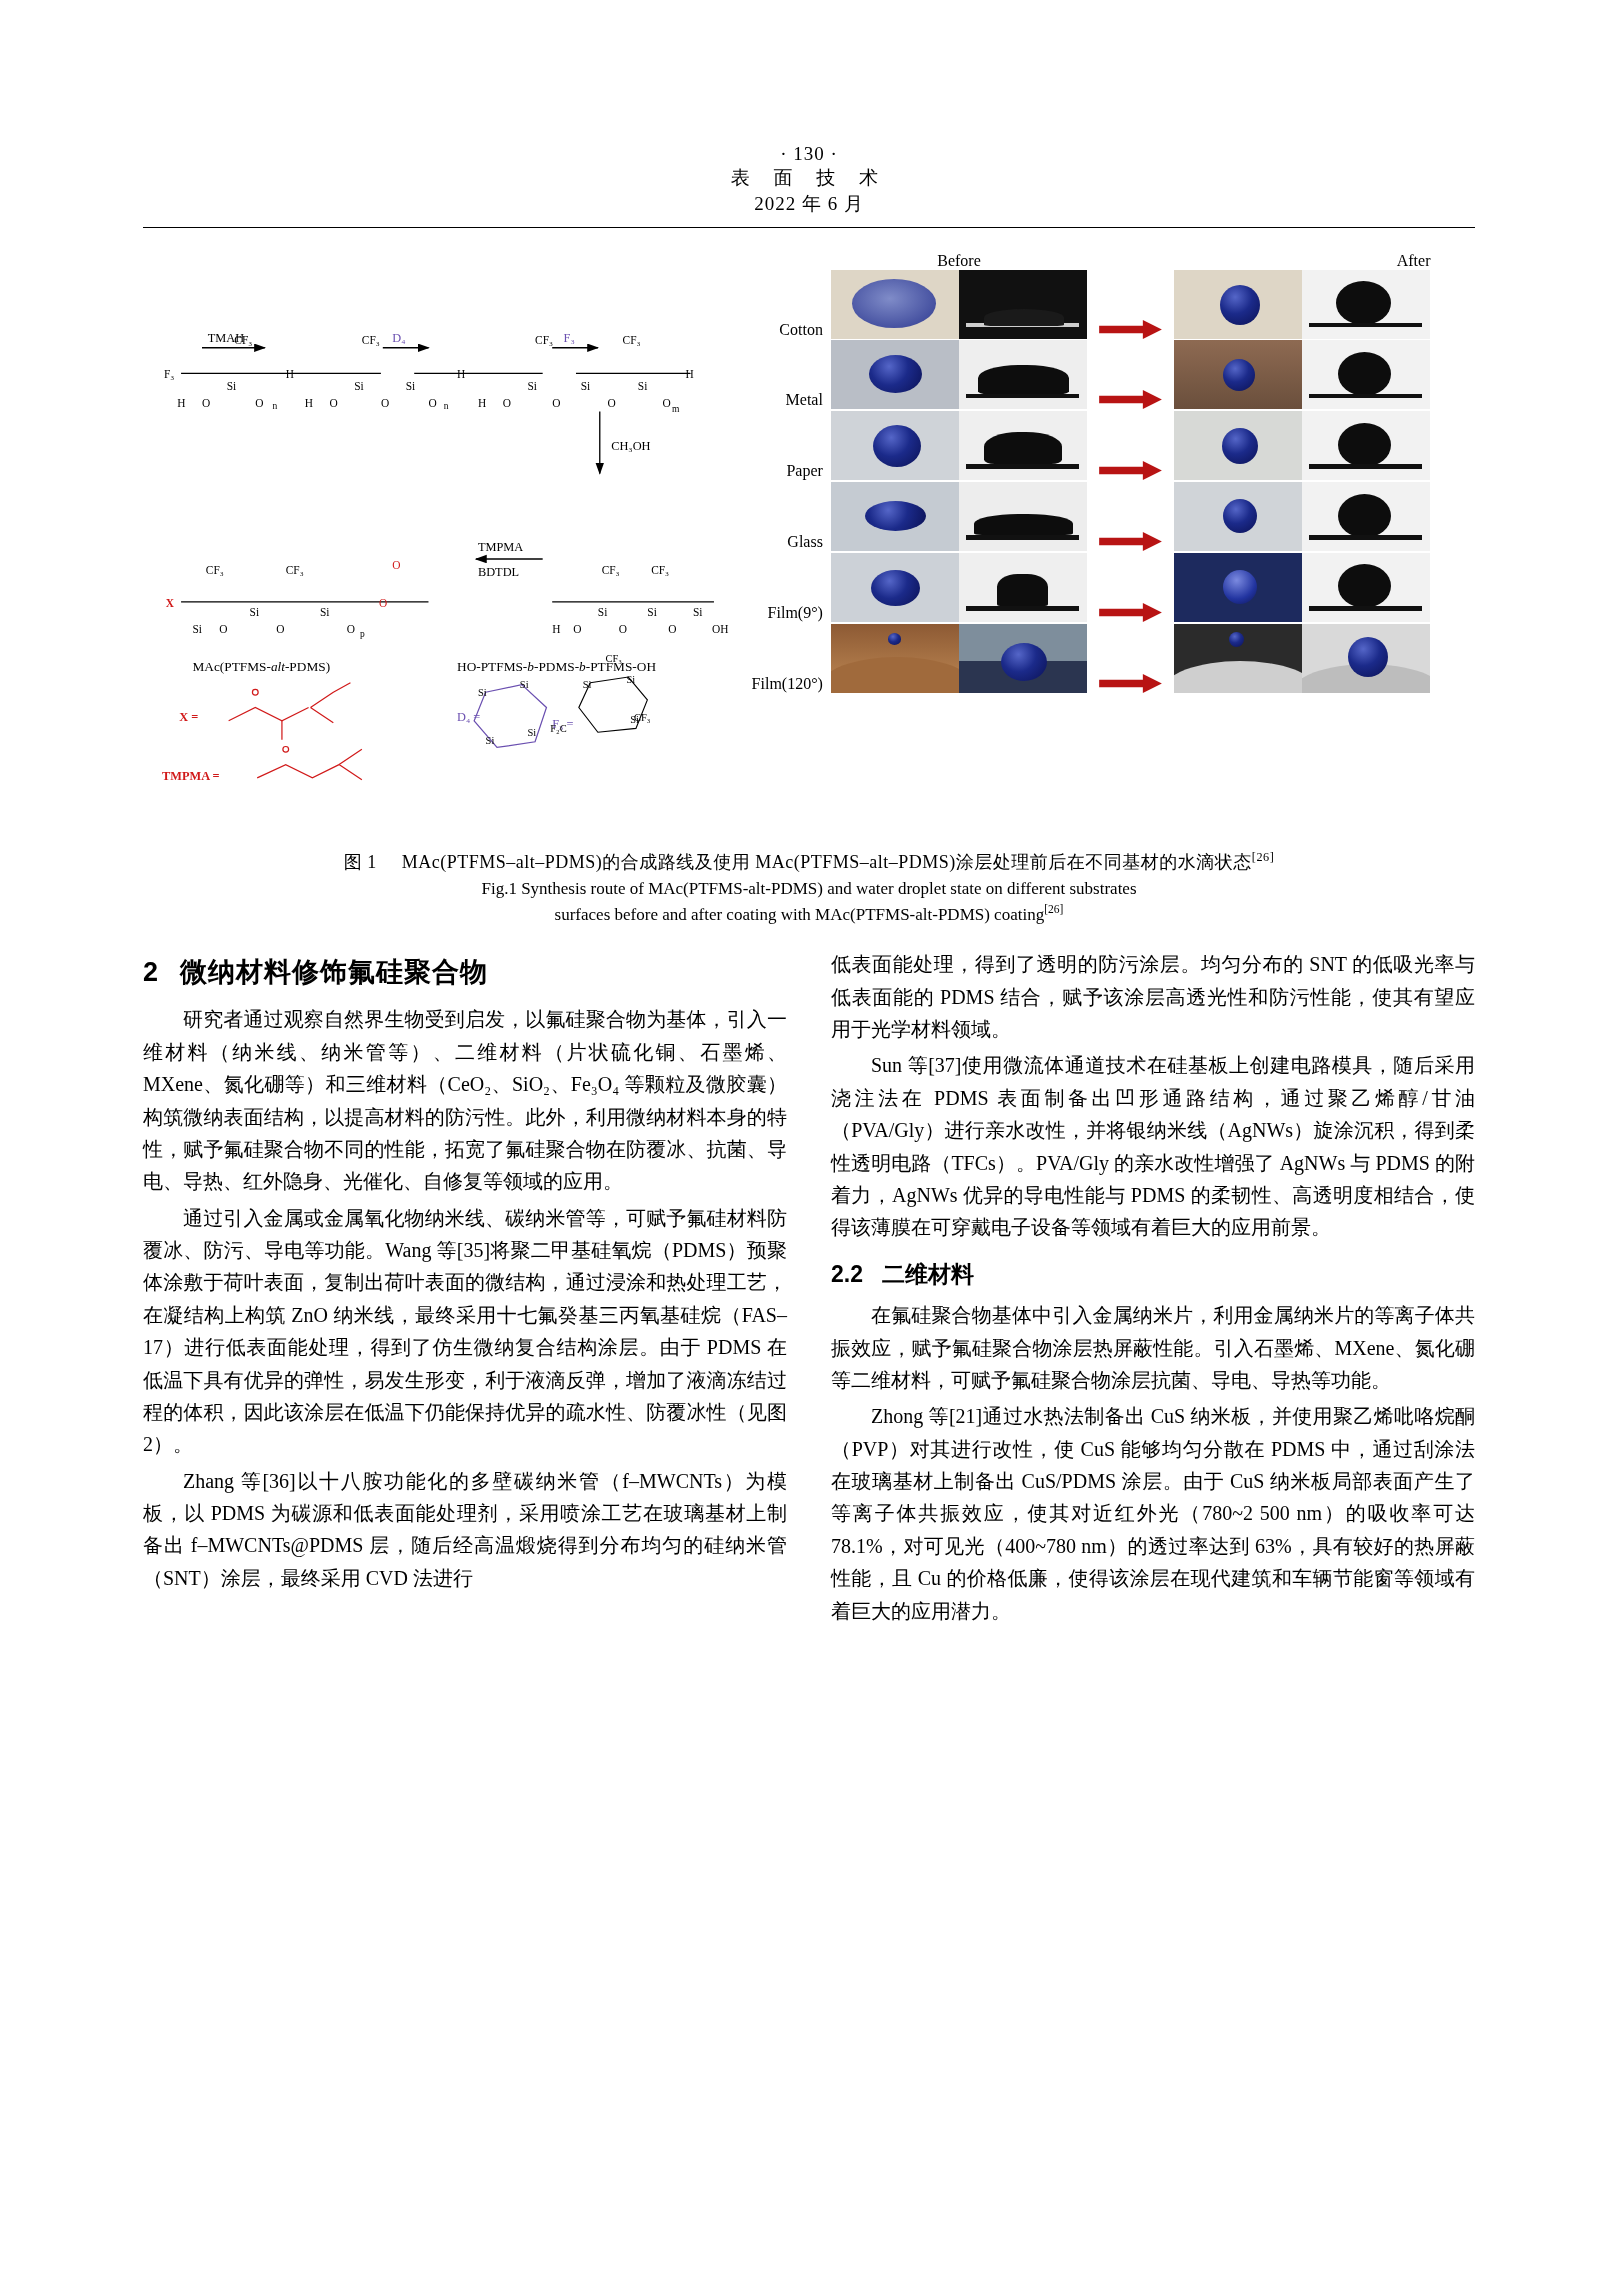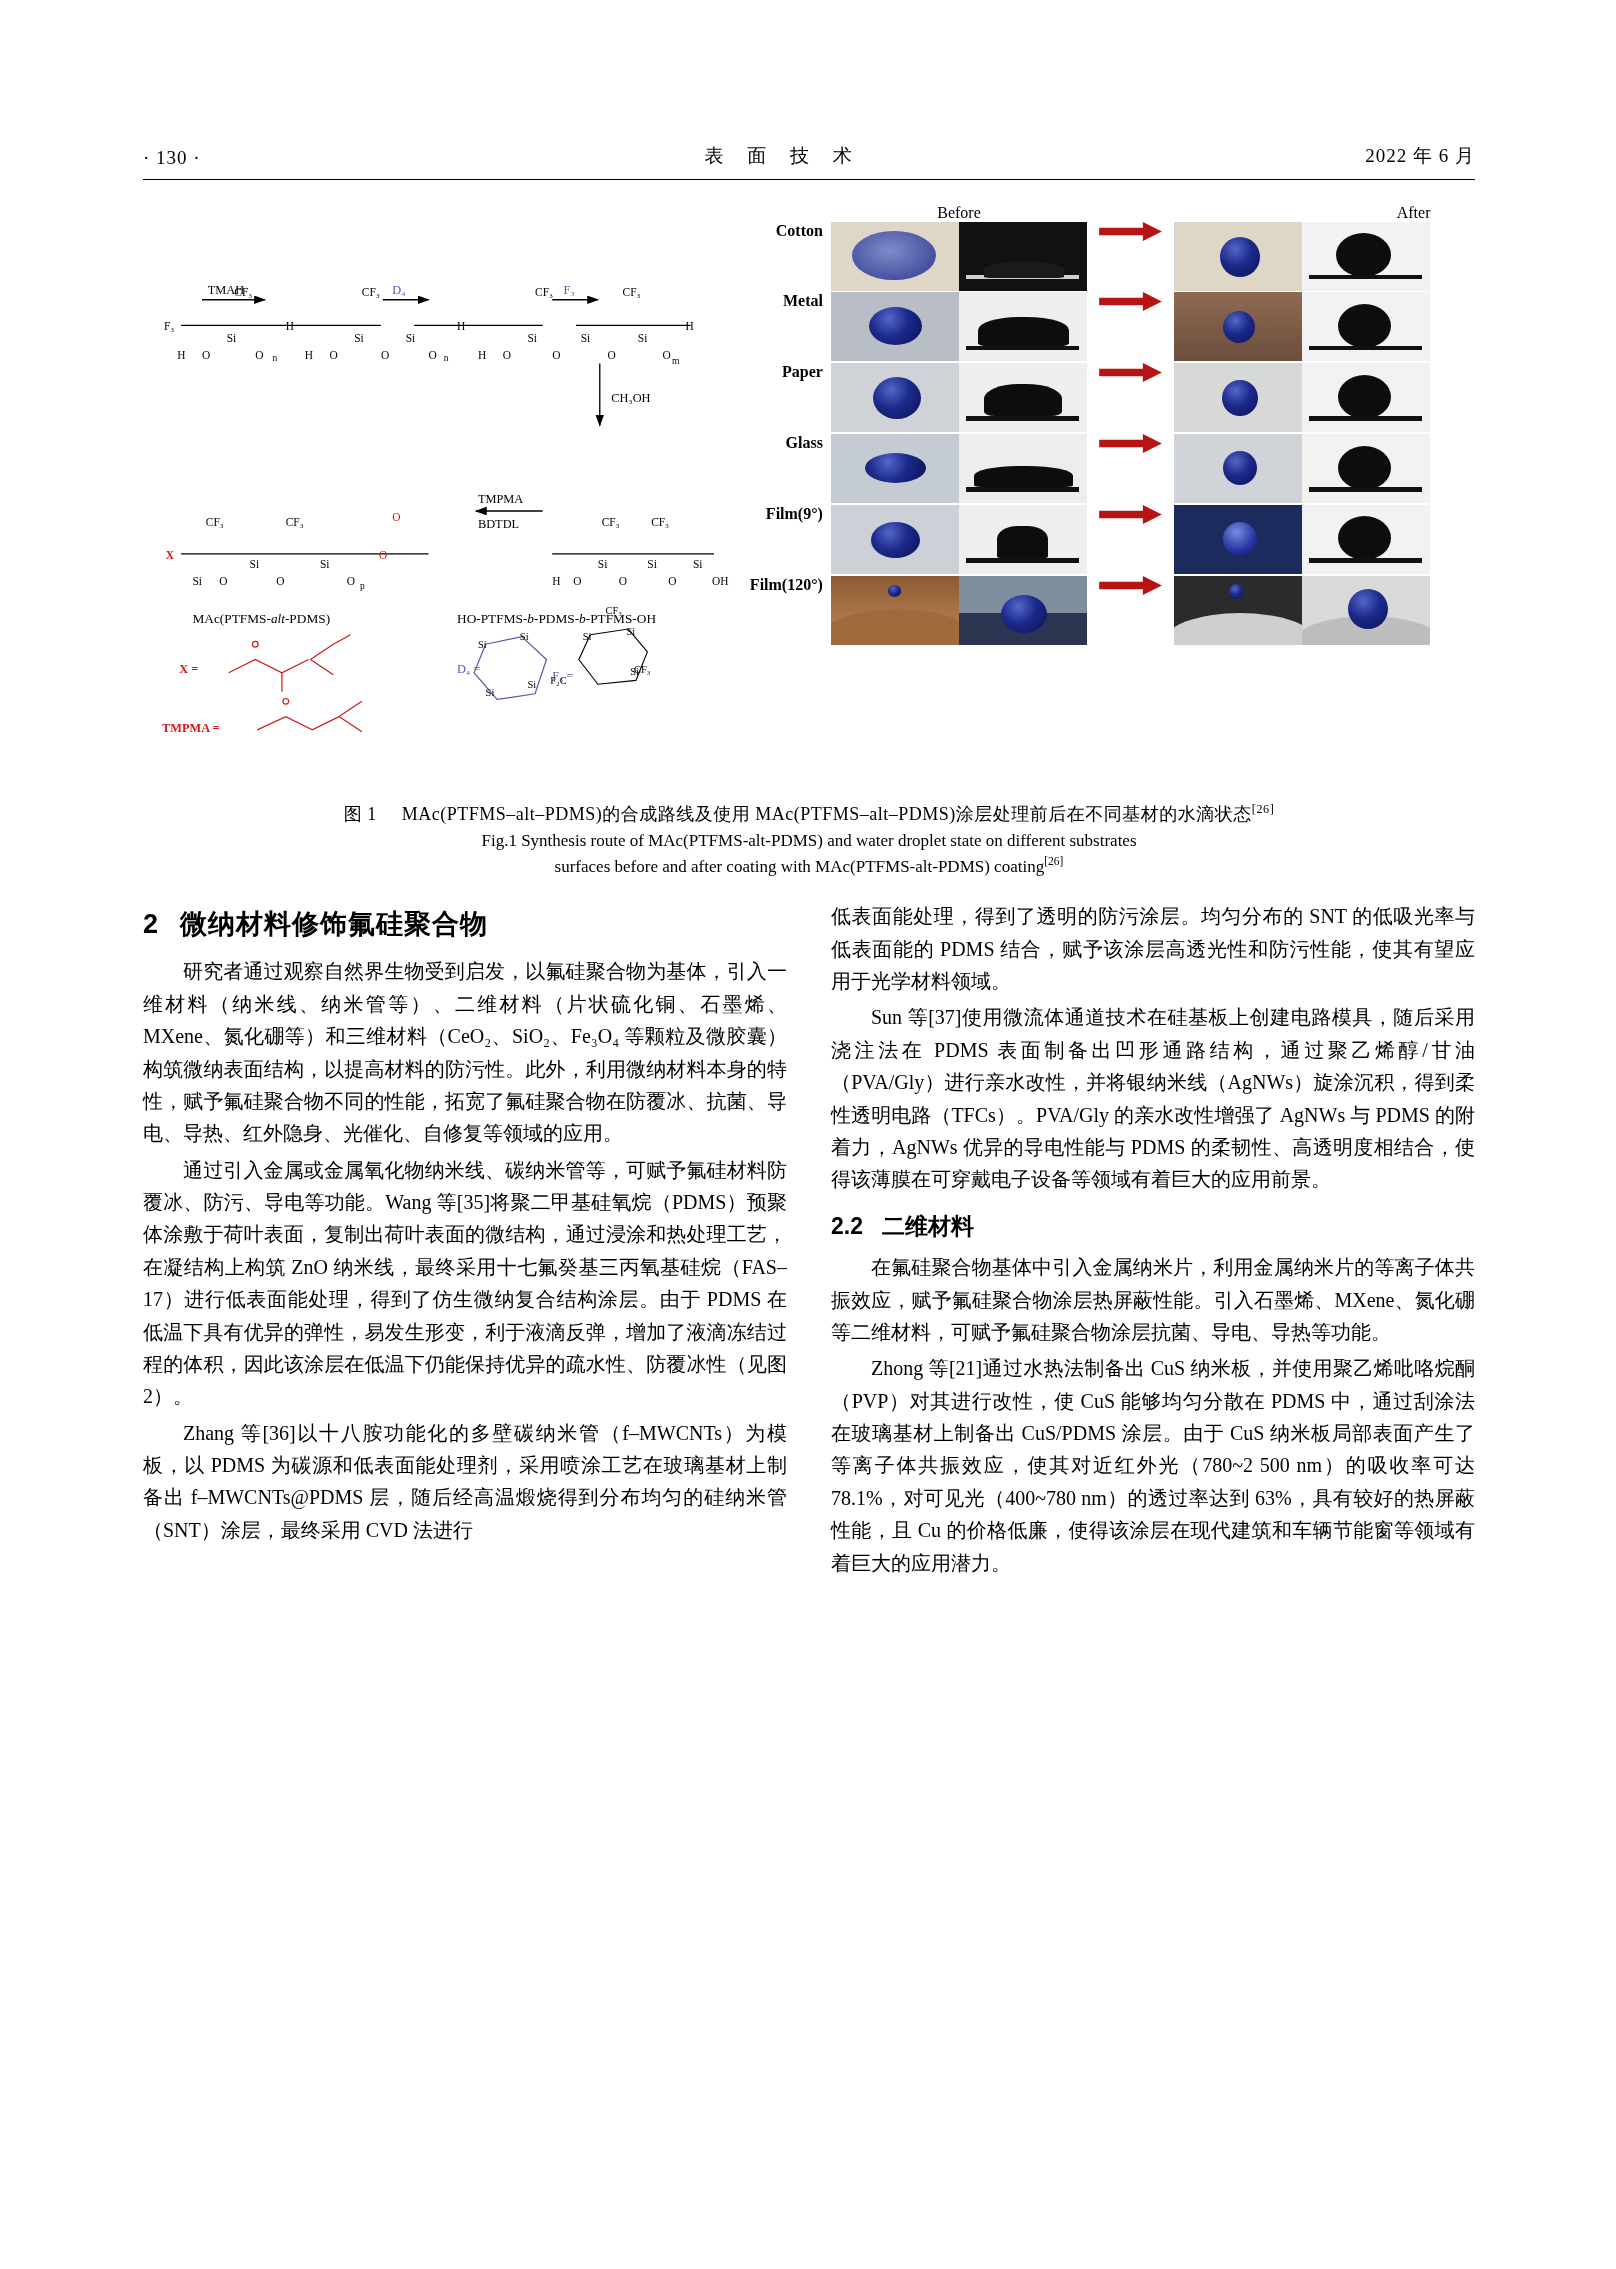--- a/index.html
+++ b/index.html
@@ -17,25 +17,26 @@
   .page {
     position: absolute;
     left: 143px;
     top: 143px;
     width: 1332px;
     height: 1997px;
   }
   
   .runhead {
     display: flex;
-    align-items: flex-end;
+    align-items: center;
     justify-content: space-between;
     font-size: 19px;
     letter-spacing: 1px;
     padding-bottom: 9.5px;
+    flex-direction: column;
   }
   .runhead .center {
     letter-spacing: 9.5px;
     font-size: 19px;
   }
   .rule {
     border-bottom: 1.4px solid #000;
     width: 100%;
     margin-bottom: 17px;
   }
@@ -64,24 +65,23 @@
     font-size: 16px;
     height: 25px;
     align-items: flex-end;
   }
   .ph-label-col { width: 88px; flex: none; }
   .ph-before { width: 257px; text-align: center; flex: none;}
   .ph-arrow { width: 86px; flex: none;}
   .ph-after { width: 257px; text-align: right; flex: none;}
   .photo-row {
     display: flex;
-    align-items: flex-start;
+    align-items: flex-end;
     height: 69px;
     margin-bottom: 1.9px;
-    font-weight: bold;
   }
   .row-label {
     width: 88px;
     flex: none;
     font-size: 16px;
     text-align: right;
     padding-right: 7.6px;
     box-sizing: border-box;
   }
   .cellpair { display: flex; width: 257px; flex: none; }

